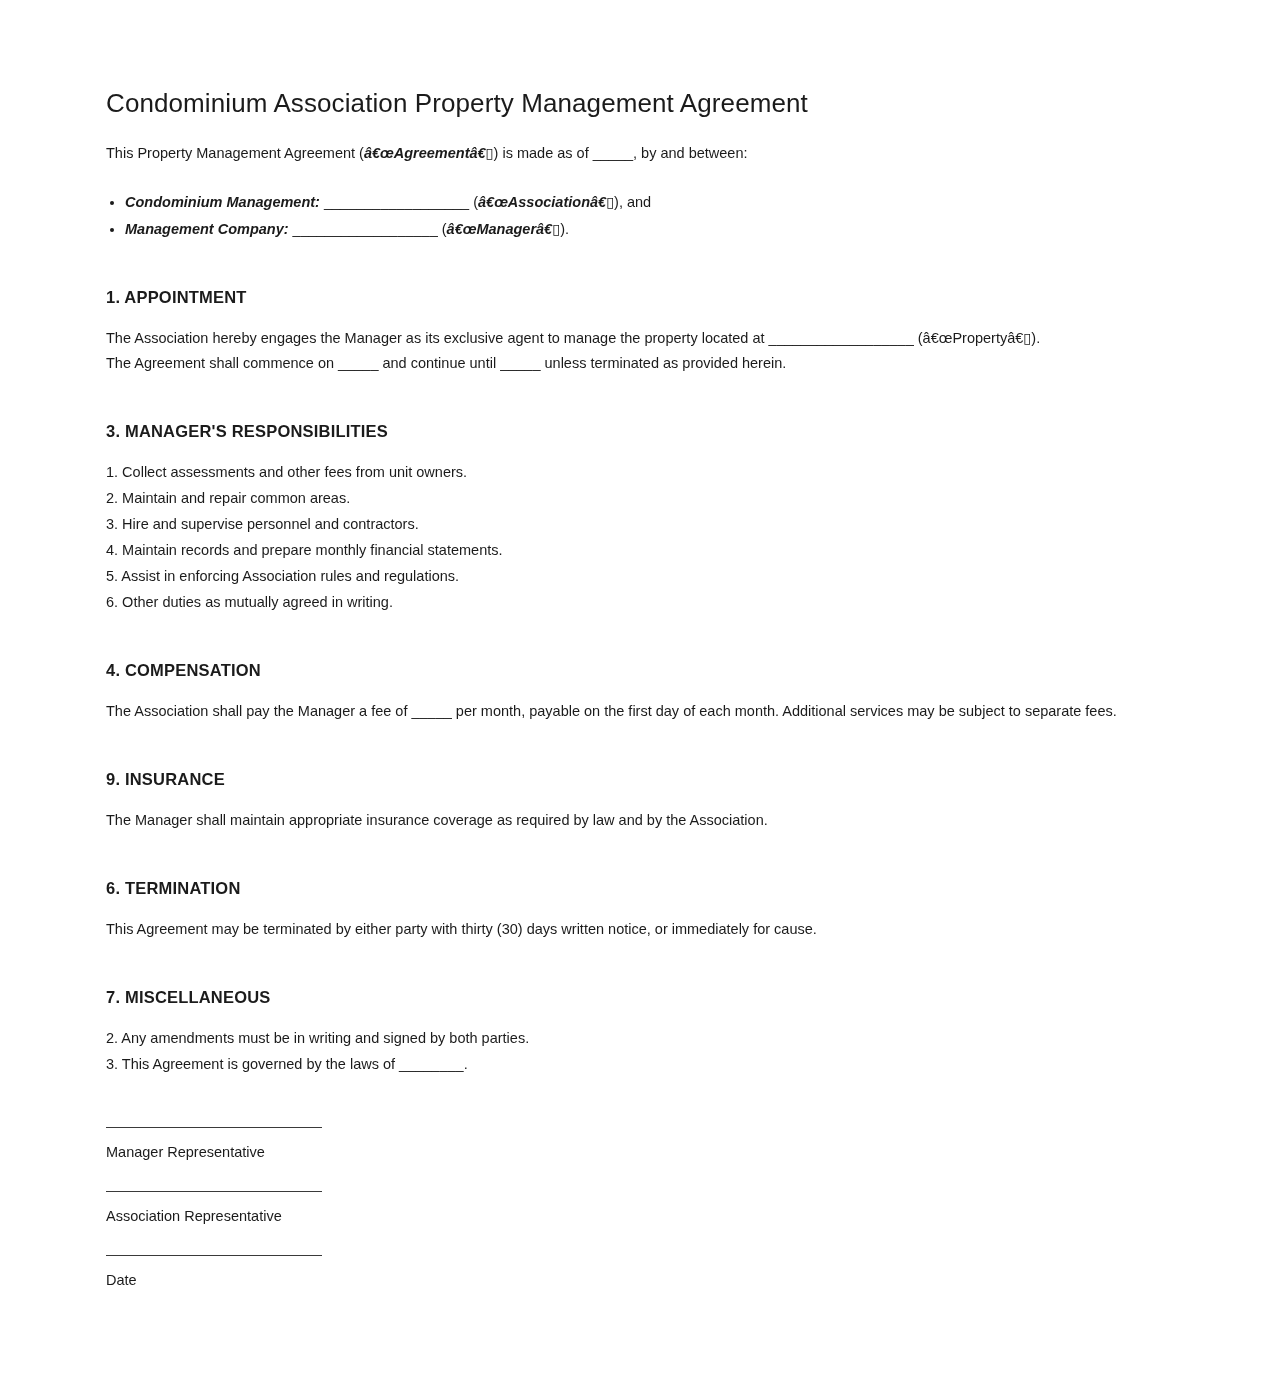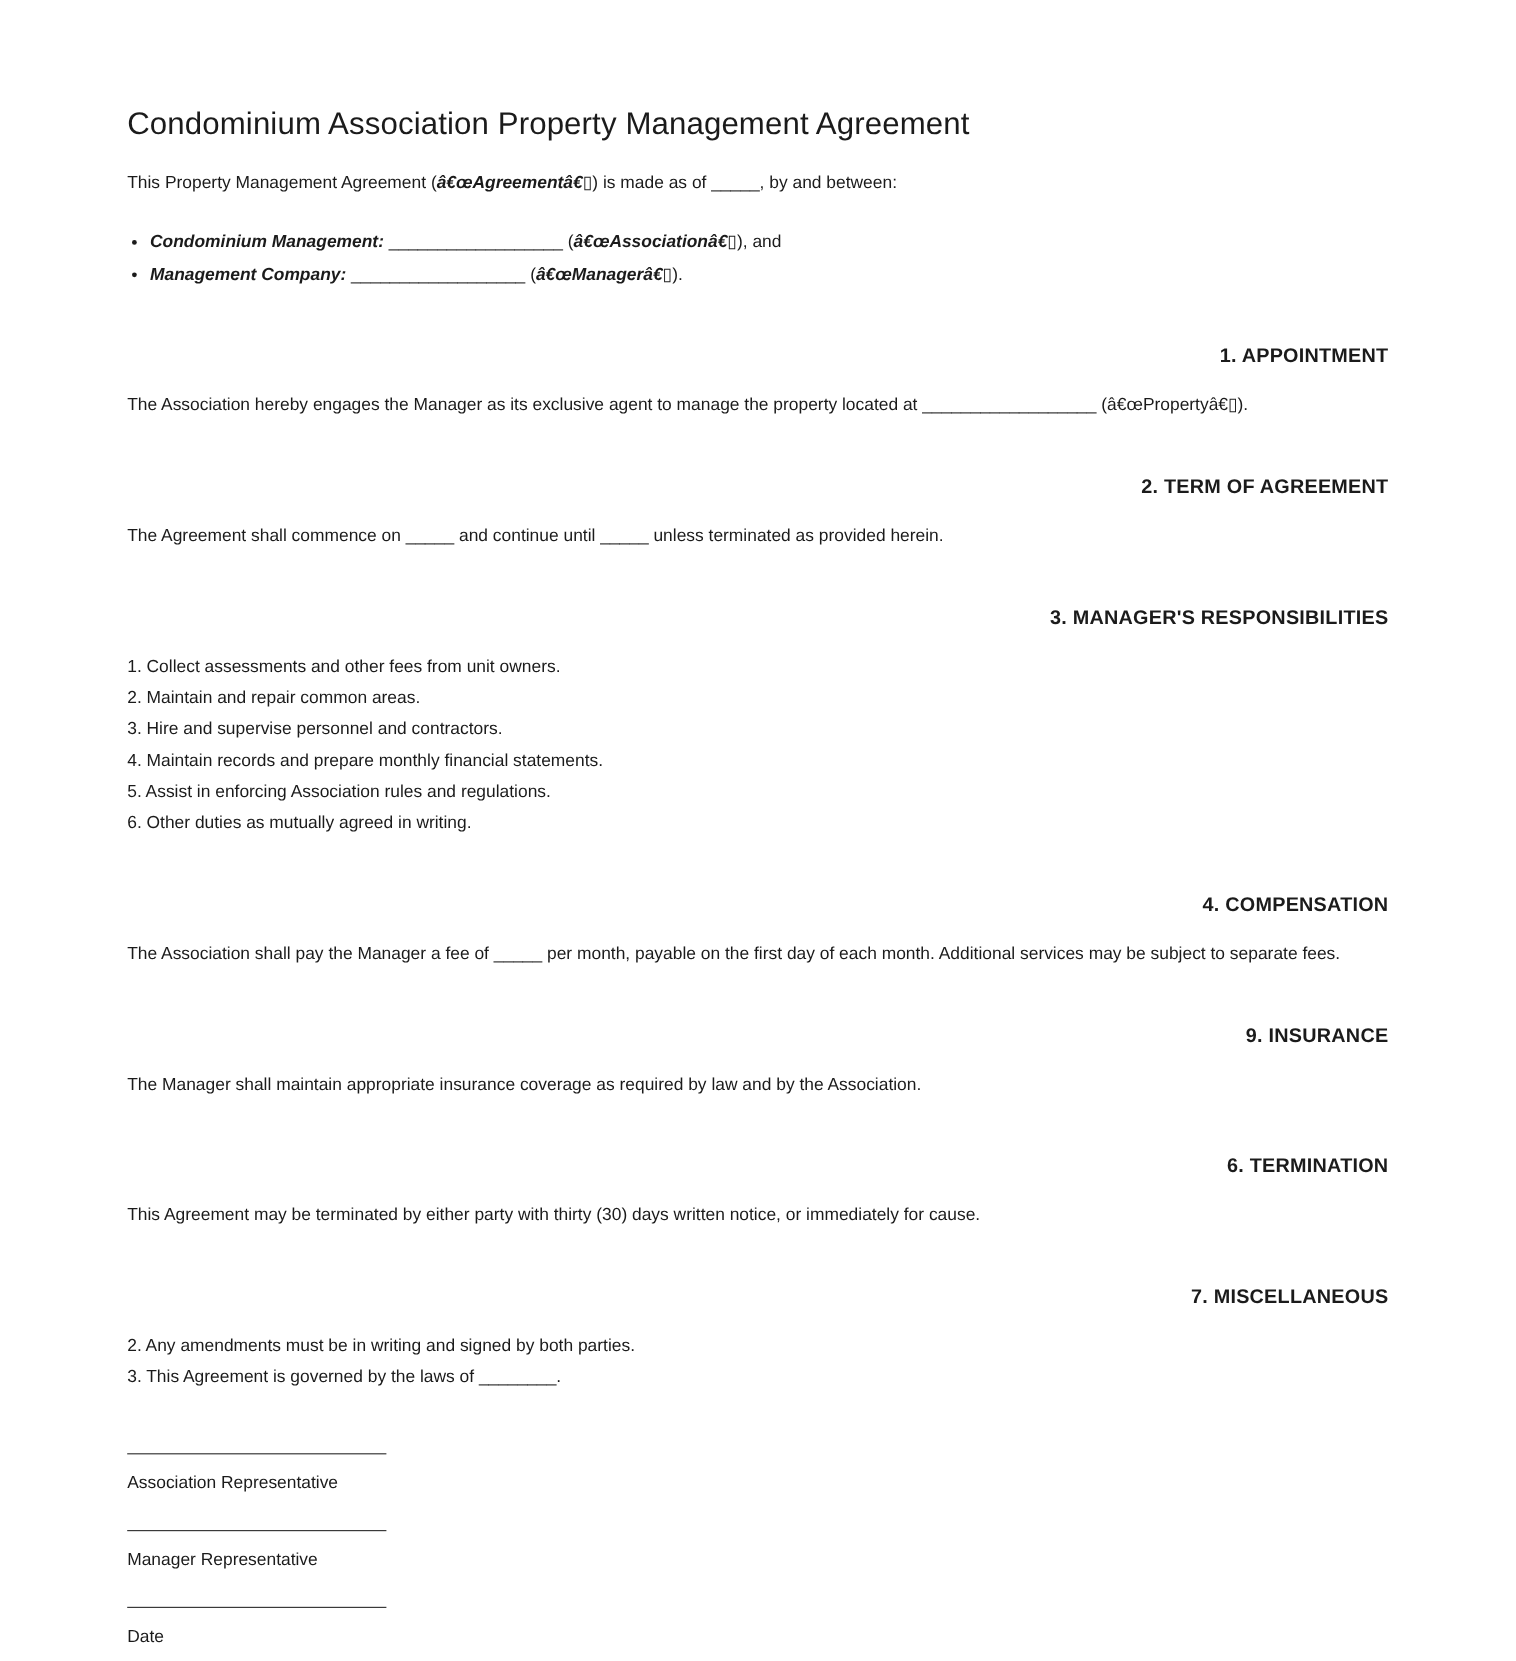--- a/index.html
+++ b/index.html
@@ -27,21 +27,20 @@
     font-weight: 400;
     margin: 0 0 23px 0;
     letter-spacing: 0.1px;
   }
   h2 {
     font-size: 16.5px;
     line-height: 22px;
     font-weight: 700;
     margin: 44px 0 18px 0;
     letter-spacing: 0.2px;
-    text-align: right;
   }
   p {
     margin: 0;
   }
   .intro {
     margin-bottom: 24px;
   }
   ul.parties {
     margin: 0;
     padding-left: 19px;
@@ -85,21 +84,20 @@
     <li><b>Condominium Management:</b><span> __________________ (</span><b>â€œAssociationâ€▯</b><span>), and</span></li>
     <li><b>Management Company:</b><span> __________________ (</span><b>â€œManagerâ€▯</b><span>).</span></li>
   </ul>
 
   <section>
     <h2>1. APPOINTMENT</h2>
     <p>The Association hereby engages the Manager as its exclusive agent to manage the property located at __________________ (â€œPropertyâ€▯).</p>
   </section>
 
   <section>
-    <h2>2. TERM OF AGREEMENT</h2>
     <p>The Agreement shall commence on _____ and continue until _____ unless terminated as provided herein.</p>
   </section>
 
   <section>
     <h2>3. MANAGER'S RESPONSIBILITIES</h2>
     <div class="olist">
       <div class="oli">1. Collect assessments and other fees from unit owners.</div>
       <div class="oli">2. Maintain and repair common areas.</div>
       <div class="oli">3. Hire and supervise personnel and contractors.</div>
       <div class="oli">4. Maintain records and prepare monthly financial statements.</div>
@@ -127,25 +125,25 @@
     <h2>7. MISCELLANEOUS</h2>
     <div class="olist">
       <div class="oli">2. Any amendments must be in writing and signed by both parties.</div>
       <div class="oli">3. This Agreement is governed by the laws of ________.</div>
     </div>
   </section>
 
   <div class="signatures">
     <div class="sig-block">
       <div class="sig-line"></div>
-      <div class="sig-label">Association Representative</div>
+      <div class="sig-label">Manager Representative</div>
     </div>
     <div class="sig-block">
       <div class="sig-line"></div>
-      <div class="sig-label">Manager Representative</div>
+      <div class="sig-label">Association Representative</div>
     </div>
     <div class="sig-block">
       <div class="sig-line"></div>
       <div class="sig-label">Date</div>
     </div>
   </div>
 
 </div>
 
 </body></html>

